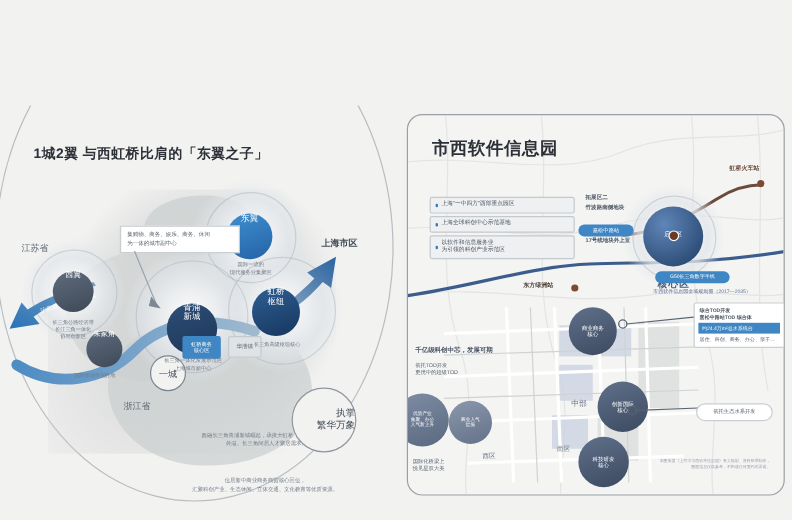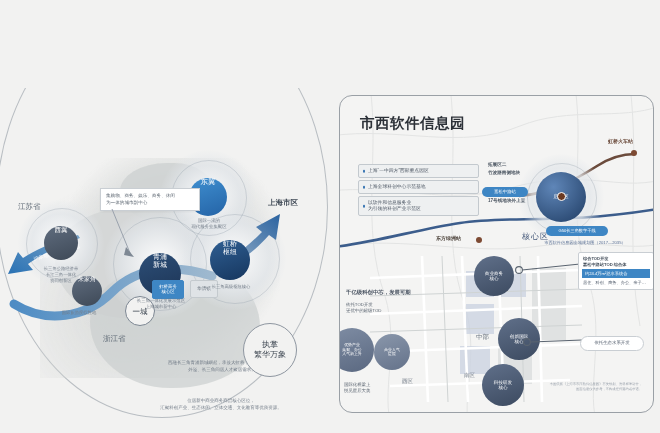--- a/index.html
+++ b/index.html
@@ -155,20 +155,21 @@
     <div class="glow" style="left:18px;top:112px;width:86px;height:86px;"></div>
     <div class="glow" style="left:160px;top:62px;width:96px;height:96px;"></div>
     <div class="glow" style="left:104px;top:120px;width:110px;height:110px;"></div>
     <div class="glow" style="left:182px;top:118px;width:104px;height:104px;"></div>
 
     <div class="ring" style="left:26px;top:120px;width:70px;height:70px;"></div>
     <div class="ring" style="left:171px;top:72px;width:74px;height:74px;"></div>
     <div class="ring" style="left:113px;top:129px;width:92px;height:92px;"></div>
     <div class="ring" style="left:190px;top:126px;width:88px;height:88px;"></div>
 
+    <div class="left-title">1城2翼 与西虹桥比肩的「东翼之子」</div>
 
     <div class="cap l" style="left:18px;top:114px;font-size:7.5px;color:#5d6874;">江苏省</div>
     <div class="cap l" style="left:103px;top:246px;font-size:7.5px;color:#5d6874;">浙江省</div>
     <div class="cap l" style="left:268px;top:110px;font-size:7.5px;color:#404a56;font-weight:bold;">上海市区</div>
 
     <svg class="arrow-blue" style="left:218px;top:118px;" width="75" height="64" viewBox="0 0 75 64">
       <defs>
         <linearGradient id="agr" x1="0" y1="1" x2="1" y2="0">
           <stop offset="0" stop-color="#9fb6cc"></stop>
             <stop offset="1" stop-color="#2b63a0"></stop>
@@ -238,21 +239,21 @@
     <div class="cap" style="left:118px;top:210px;width:86px;font-size:4.4px;white-space:pre-line;">长三角一体化发展示范区
 上海城市新中心</div>
     <div class="cap" style="left:200px;top:196px;width:62px;font-size:4.3px;">长三角高级枢纽核心</div>
     <div class="cap" style="left:48px;top:222px;width:62px;font-size:4.3px;">国际旅游度假胜地</div>
 
     <div class="cap" style="left:155px;top:272px;width:134px;font-size:4.5px;white-space:pre-line;text-align:center;">西融长三角青浦新城崛起，承接大虹桥，辐射苏浙沪，
 外溢、长三角间居人才聚居需求。</div>
     <div class="cap" style="left:140px;top:310px;width:162px;font-size:4.5px;white-space:pre-line;text-align:center;">位居新中商业商务商贸核心区位，
 汇聚科创产业、生态休闲、立体交通、文化教育等优质资源。</div>
 
-    <div class="circ-lab" style="left:243px;top:235px;width:52px;height:52px;font-size:8px;">
+    <div class="circ-lab" style="left:243px;top:235px;width:52px;height:52px;font-size:8px;align-items:flex-end;">
       <span>执掌</span>
       <span>繁华万象</span>
     </div>
   </div>
 
   <div class="right">
 
     <svg class="rmapbg" width="313" height="316" viewBox="0 0 313 316">
       <g stroke="#d2d4d4" stroke-width="1" fill="none">
         <path d="M-10,40 C60,30 120,55 180,30 C230,10 280,25 320,10"></path>
@@ -286,21 +287,21 @@
     <svg style="position:absolute;left:0;top:95px;" width="313" height="70" viewBox="0 0 313 70">
       <path d="M-5,56 C40,50 80,38 120,32 C170,24 220,34 318,18" stroke="#3c5d8c" stroke-width="2.6" fill="none"></path>
     </svg>
 
     <div class="glow" style="left:178px;top:58px;width:86px;height:86px;"></div>
     <div class="ring" style="left:187px;top:67px;width:68px;height:68px;"></div>
     <div class="rcirc" style="left:196px;top:76px;width:50px;height:50px;background:radial-gradient(circle at 35% 30%,#5f86b8,#1f3c63);font-size:5px;">
       <span>启动区</span>
     </div>
     <div class="rdot" style="left:217px;top:96px;width:7px;height:7px;background:#6b3a22;border:1px solid #fff;"></div>
-    <div class="rtxt" style="left:182px;top:135px;font-size:8px;color:#46597a;font-weight:normal;letter-spacing:1px;">核心区</div>
+    <div class="rtxt" style="left:208px;top:135px;font-size:8px;color:#46597a;font-weight:bold;letter-spacing:1px;">核心区</div>
 
     <div class="tag" style="left:142px;top:91px;width:46px;height:10px;font-size:4.4px;">嘉松中路站</div>
 
     <div class="rdot" style="left:136px;top:141px;width:6px;height:6px;background:#7d4a33;"></div>
     <div class="rtxt b" style="left:96px;top:139px;font-size:5px;color:#4a4038;">东方绿洲站</div>
 
     <div class="tag" style="left:206px;top:130px;width:62px;height:10px;font-size:4.2px;border-radius:6px;">G50长三角数字干线</div>
     <div class="rtxt" style="left:190px;top:144px;width:110px;font-size:4.2px;color:#5b7196;text-align:center;">市西软件信息园全域规划图（2017—2035）</div>
 
     <div class="block" style="left:126px;top:175px;width:28px;height:26px;"></div>

